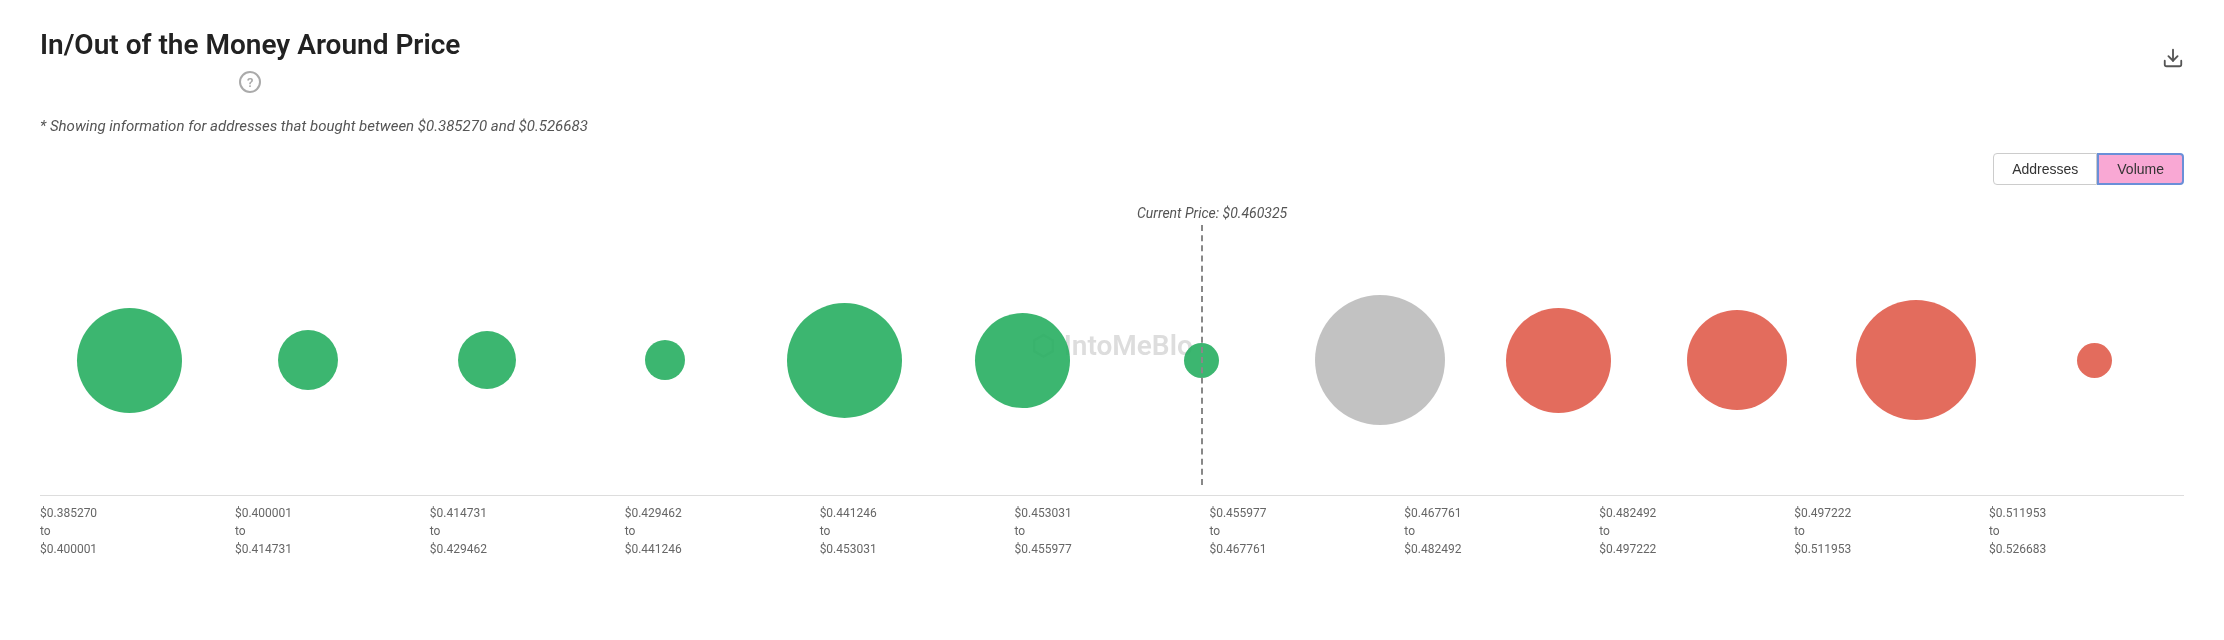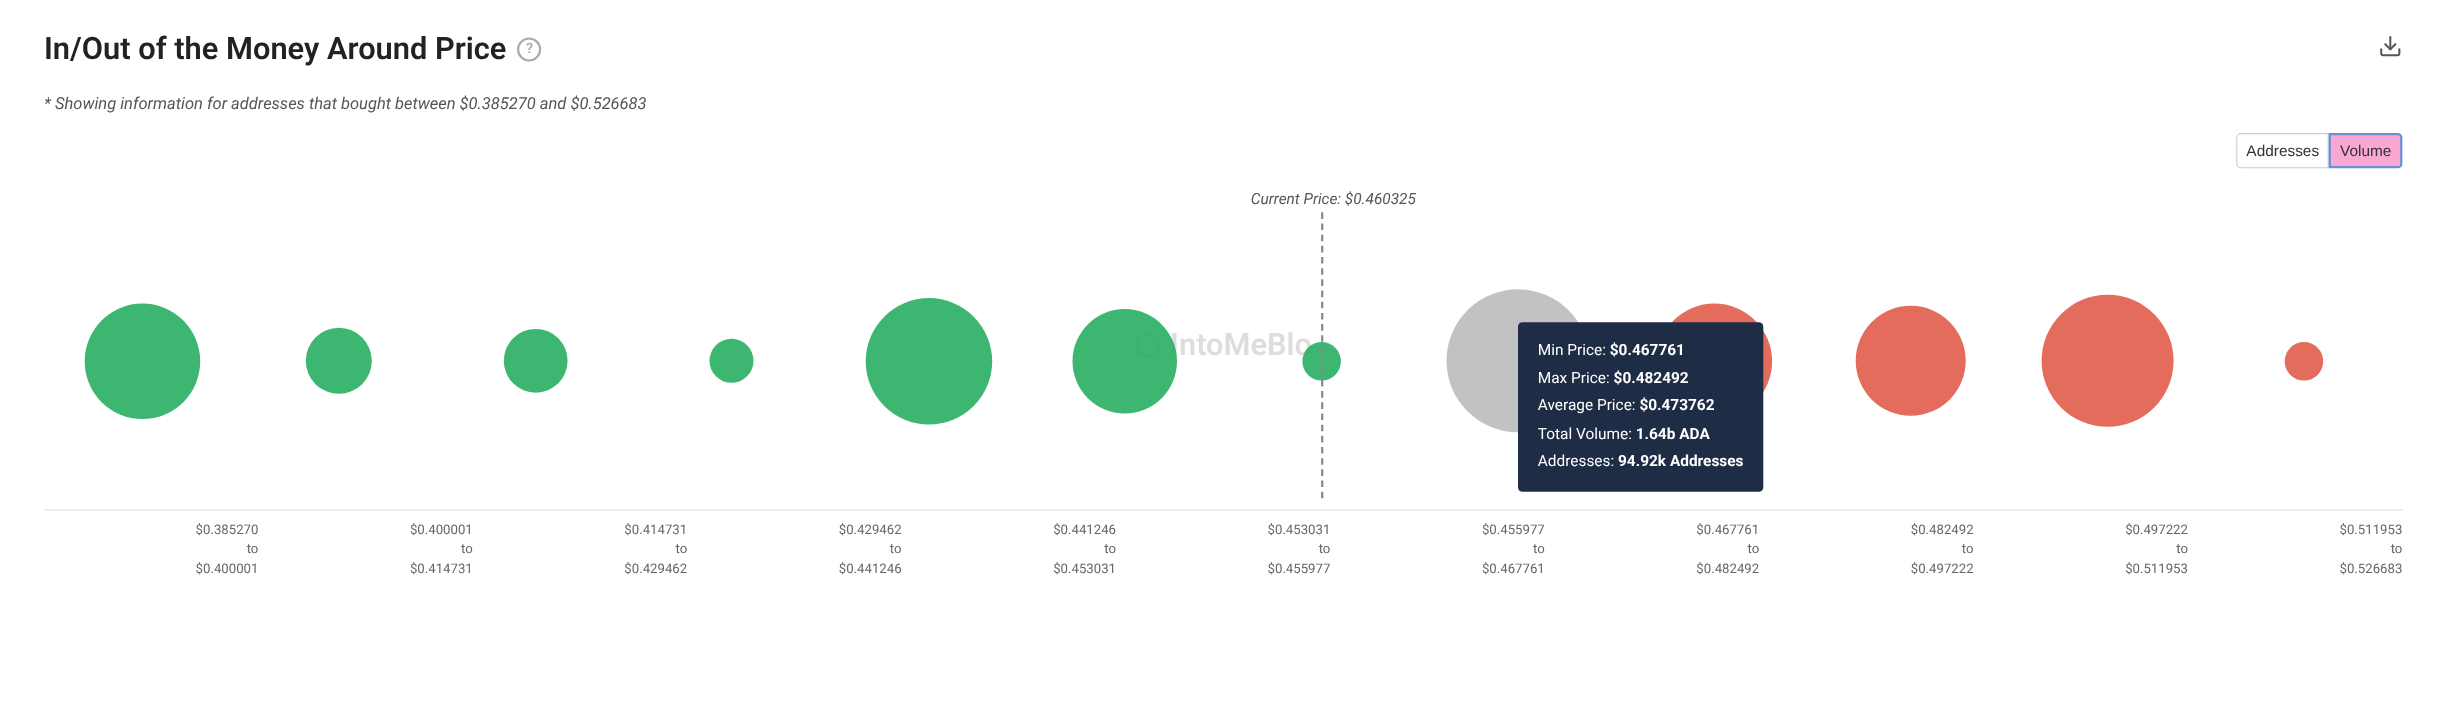--- a/index.html
+++ b/index.html
@@ -18,20 +18,21 @@
     .header-row {
       display: flex;
       align-items: center;
       justify-content: space-between;
       margin-bottom: 24px;
     }
     .title-group {
       display: flex;
       align-items: center;
       gap: 10px;
+      flex-direction: column;
     }
     .page-title {
       font-size: 28px;
       font-weight: 600;
       color: #222;
     }
     .help-icon {
       width: 22px;
       height: 22px;
       border-radius: 50%;
@@ -77,21 +78,21 @@
     .legend-dot.gray { background: #bbb; }
     .legend-dot.red { background: #e05c4b; }
 
     .controls-row {
       display: flex;
       justify-content: flex-end;
       gap: 0;
       margin-bottom: 20px;
     }
     .toggle-btn {
-      padding: 6px 8px;
+      padding: 6px 18px;
       font-size: 14px;
       cursor: pointer;
       border: 1px solid #ccc;
       background: #fff;
       color: #333;
     }
     .toggle-btn.active {
       background: #f9a8d4;
       border: 2px solid #6a8fd8;
       color: #333;
@@ -171,21 +172,21 @@
     }
 
     .x-axis {
       display: flex;
       width: 100%;
       border-top: 1px solid #ddd;
       padding-top: 8px;
     }
     .x-label {
       flex: 1;
-      text-align: right;
+      text-align: left;
       font-size: 12px;
       color: #666;
       line-height: 1.5;
     }
 
     .tooltip {
       position: absolute;
       background: #1e2d45;
       color: #fff;
       padding: 14px 18px;
@@ -266,27 +267,20 @@
         </div>
         <div class="bubble-cell">
           <div class="bubble red" style="width: 120px; height: 120px;"></div>
         </div>
         <div class="bubble-cell">
           <div class="bubble red" style="width: 35px; height: 35px;"></div>
         </div>
       </div>
   <div class="current-price-label" style="left: 51.1667%; top: 0px;">Current Price: $0.460325</div>
       <div class="price-line" style="left: 54.1667%;"></div>
-      <div class="tooltip" style="left: 62.5%; top: 120px;">
-    <span>Min Price: </span><b>$0.467761</b><br>
-    <span>Max Price: </span><b>$0.482492</b><br>
-    <span>Average Price: </span><b>$0.473762</b><br>
-    <span>Total Volume: </span><b>1.64b ADA</b><br>
-    <span>Addresses: </span><b>94.92k Addresses</b>
-  </div>
     </div>
 
   <div class="x-axis" id="x-axis">
       <div class="x-label">$0.385270<br>to<br>$0.400001</div>
       <div class="x-label">$0.400001<br>to<br>$0.414731</div>
       <div class="x-label">$0.414731<br>to<br>$0.429462</div>
       <div class="x-label">$0.429462<br>to<br>$0.441246</div>
       <div class="x-label">$0.441246<br>to<br>$0.453031</div>
       <div class="x-label">$0.453031<br>to<br>$0.455977</div>
       <div class="x-label">$0.455977<br>to<br>$0.467761</div>

